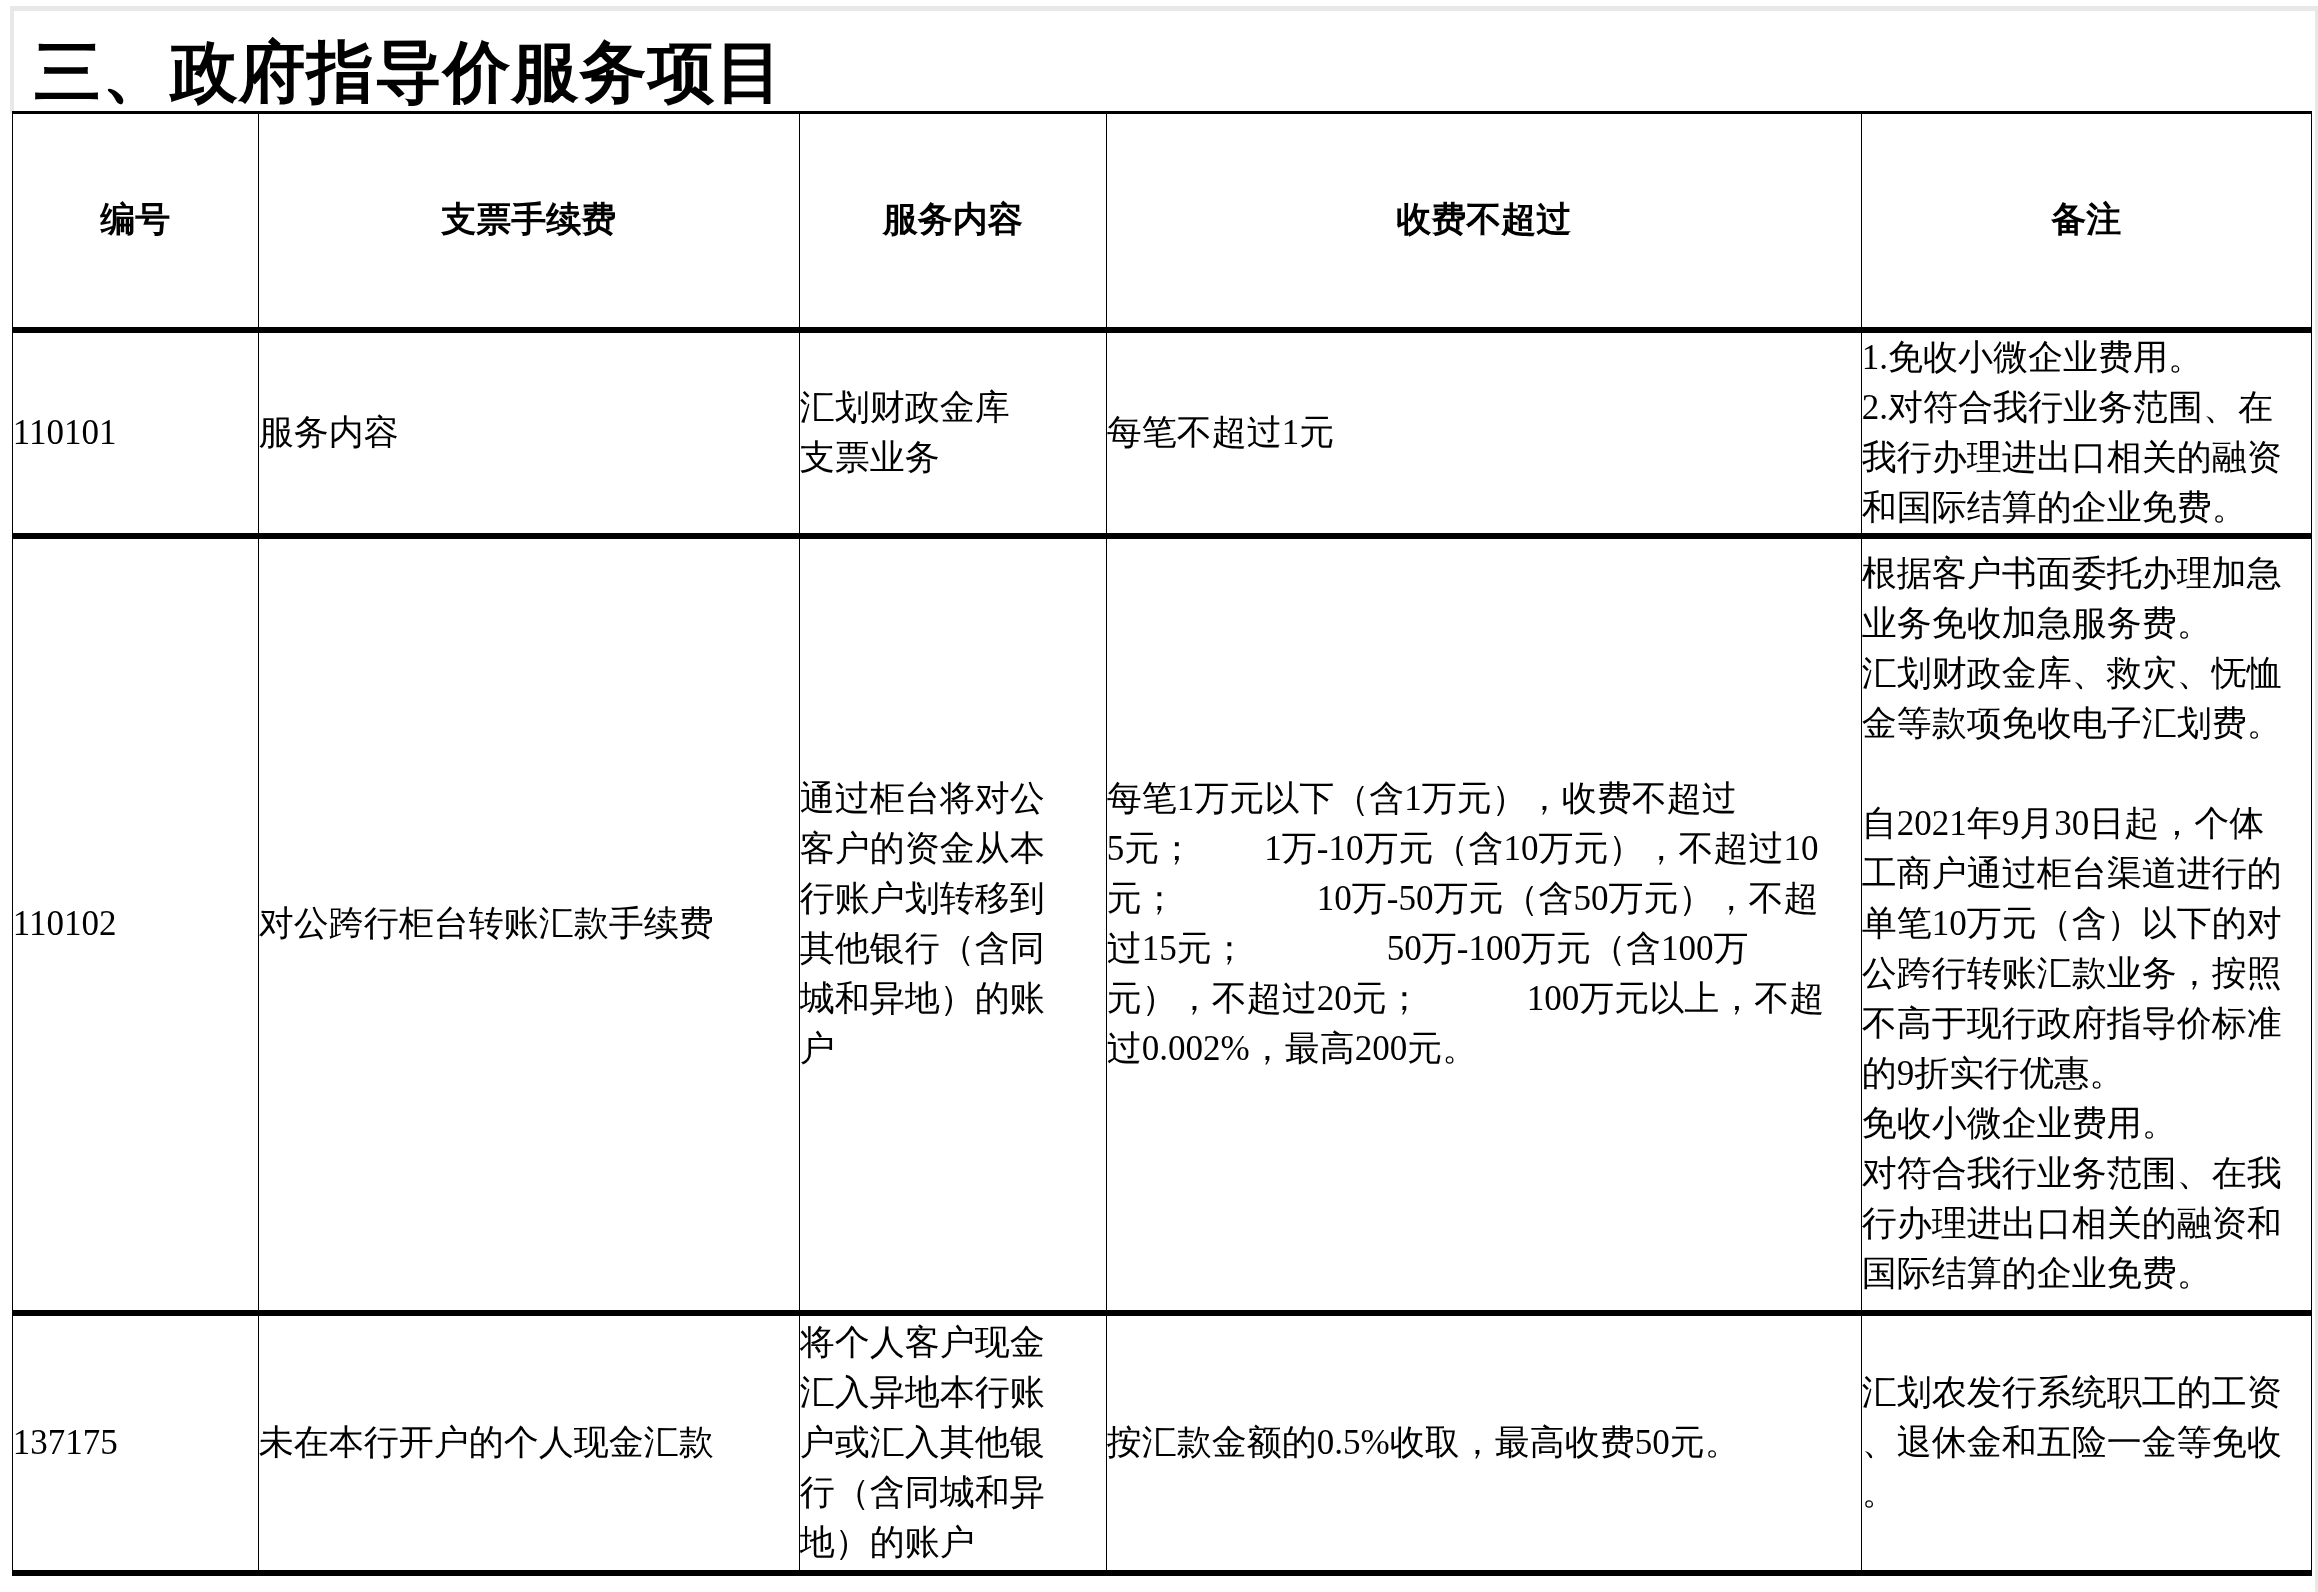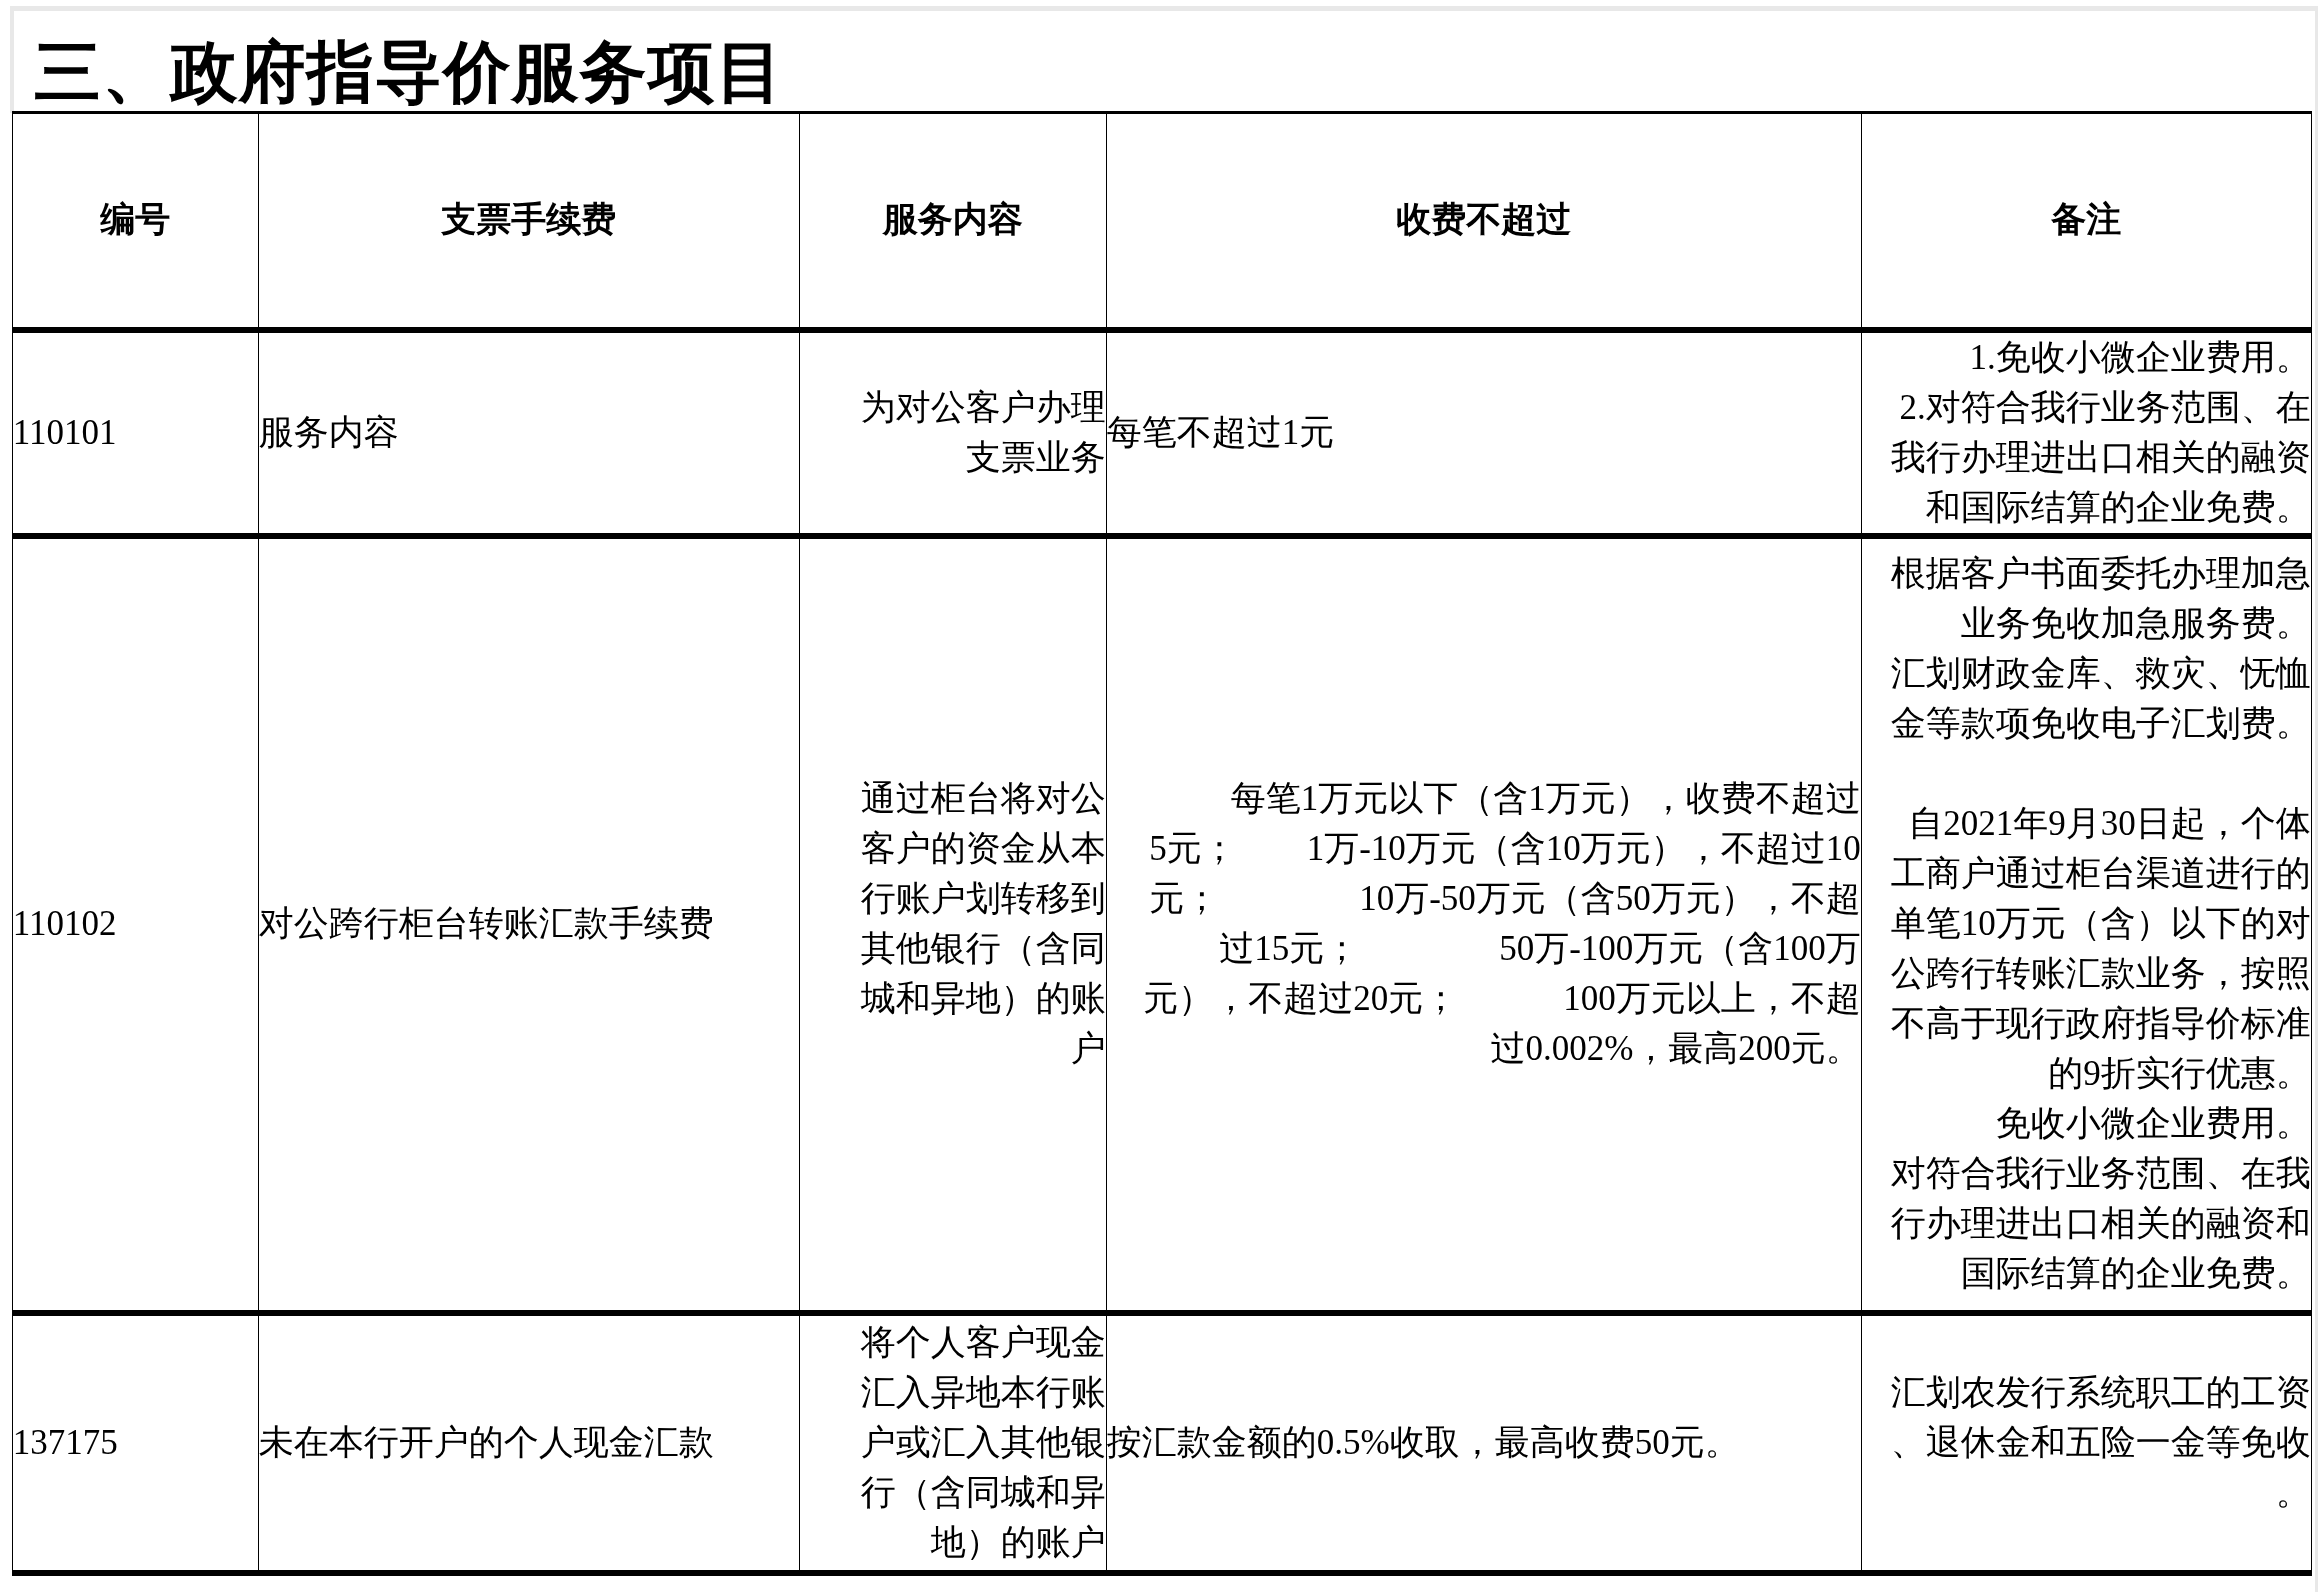--- a/index.html
+++ b/index.html
@@ -76,21 +76,21 @@
     font-weight: bold;
     text-align: center;
   }
   .fee-table tbody tr {
     border-bottom: 6.2px solid #000;
   }
   .row-1 { height: 186px; }
   .row-2 { height: 777px; }
   .row-3 { height: 260px; }
   .al-c { }
-  .al-l { text-align: right; padding: 0 5px; }
+  .al-l { text-align: left; padding: 0 5px; }
 </style>
 </head>
 <body>
 
 <div class="edge-top"></div>
 <div class="edge-left"></div>
 <div class="edge-right"></div>
 
 <h1 class="page-title">三、政府指导价服务项目</h1>
 
@@ -108,21 +108,21 @@
       <th>支票手续费</th>
       <th>服务内容</th>
       <th>收费不超过</th>
       <th>备注</th>
     </tr>
   </thead>
   <tbody>
     <tr class="row-1">
       <td class="al-c">110101</td>
       <td class="al-c">服务内容</td>
-      <td class="al-l">为对公客户办理
+      <td class="al-l">汇划财政金库
 支票业务</td>
       <td class="al-c">每笔不超过1元</td>
       <td class="al-l">1.免收小微企业费用。
 2.对符合我行业务范围、在
 我行办理进出口相关的融资
 和国际结算的企业免费。</td>
     </tr>
     <tr class="row-2">
       <td class="al-c">110102</td>
       <td class="al-c">对公跨行柜台转账汇款手续费</td>

